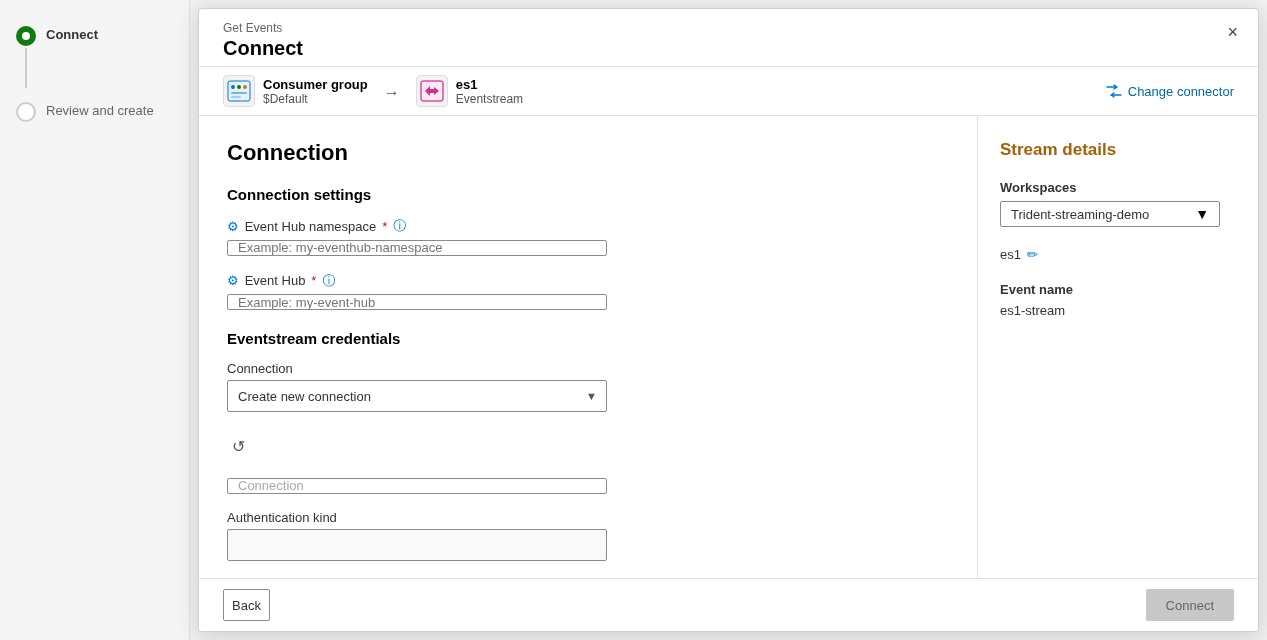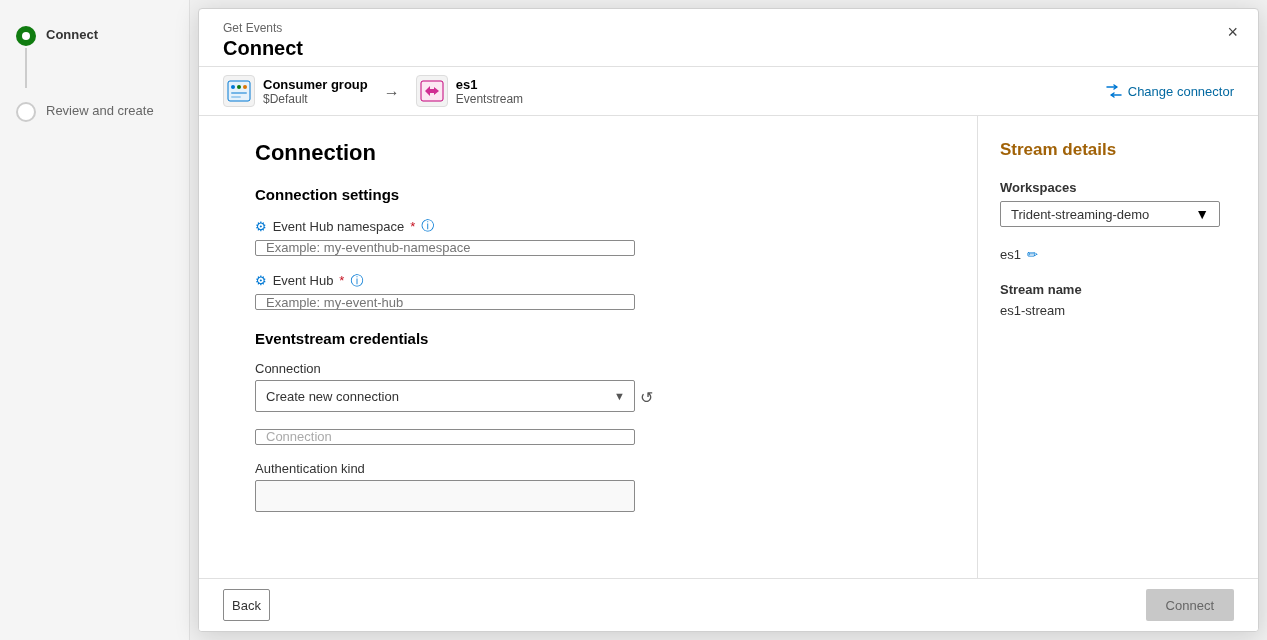--- a/index.html
+++ b/index.html
@@ -194,23 +194,24 @@
       font-size: 13px;
       color: #aaa;
       outline: none;
     }
 
     .credentials-section {
       margin-top: 20px;
     }
     .connection-row {
       display: flex;
-      align-items: flex-end;
-      gap: 0;
+      align-items: flex-start;
+      gap: 20px;
       margin-bottom: 14px;
+      flex-direction: column;
     }
     .select-wrapper {
       position: relative;
       width: 380px;
     }
     .select-input {
       width: 100%;
       height: 32px;
       border: 1px solid #8a8a8a;
       border-radius: 2px;
@@ -430,21 +431,21 @@
 
         <button class="change-connector-btn">
           <svg width="16" height="16" viewBox="0 0 16 16">
             <path d="M1 4h10M8 2l3 2-3 2M15 12H5M8 10l-3 2 3 2" stroke="#0078d4" stroke-width="1.5" fill="none" stroke-linecap="round" stroke-linejoin="round"></path>
           </svg>
           <span>Change connector</span>
         </button>
       </div>
     </div>
 
-    <div class="body-content" style="flex:1; overflow:hidden; display:flex;margin-left:28px;">
+    <div class="body-content" style="flex:1; overflow:hidden; display:flex;">
 
       <div class="form-panel">
 
         <h2 class="section-title">Connection</h2>
 
         <div>
           <h3 class="subsection-title">Connection settings</h3>
 
           <div class="field-group">
             <div class="field-label">
@@ -513,21 +514,21 @@
         </div>
 
         <div class="stream-field">
           <div class="stream-field-value">
             <span>es1</span>
             <span class="edit-icon">✏</span>
           </div>
         </div>
 
         <div class="stream-field">
-          <div class="stream-field-label">Stream name</div>
+          <div class="stream-field-label">Event name</div>
           <div class="stream-field-value">
             <span>es1-stream</span>
           </div>
         </div>
       </div>
     </div>
 
     <div class="footer">
       <button class="back-btn">Back</button>
       <button class="connect-btn">Connect</button>

